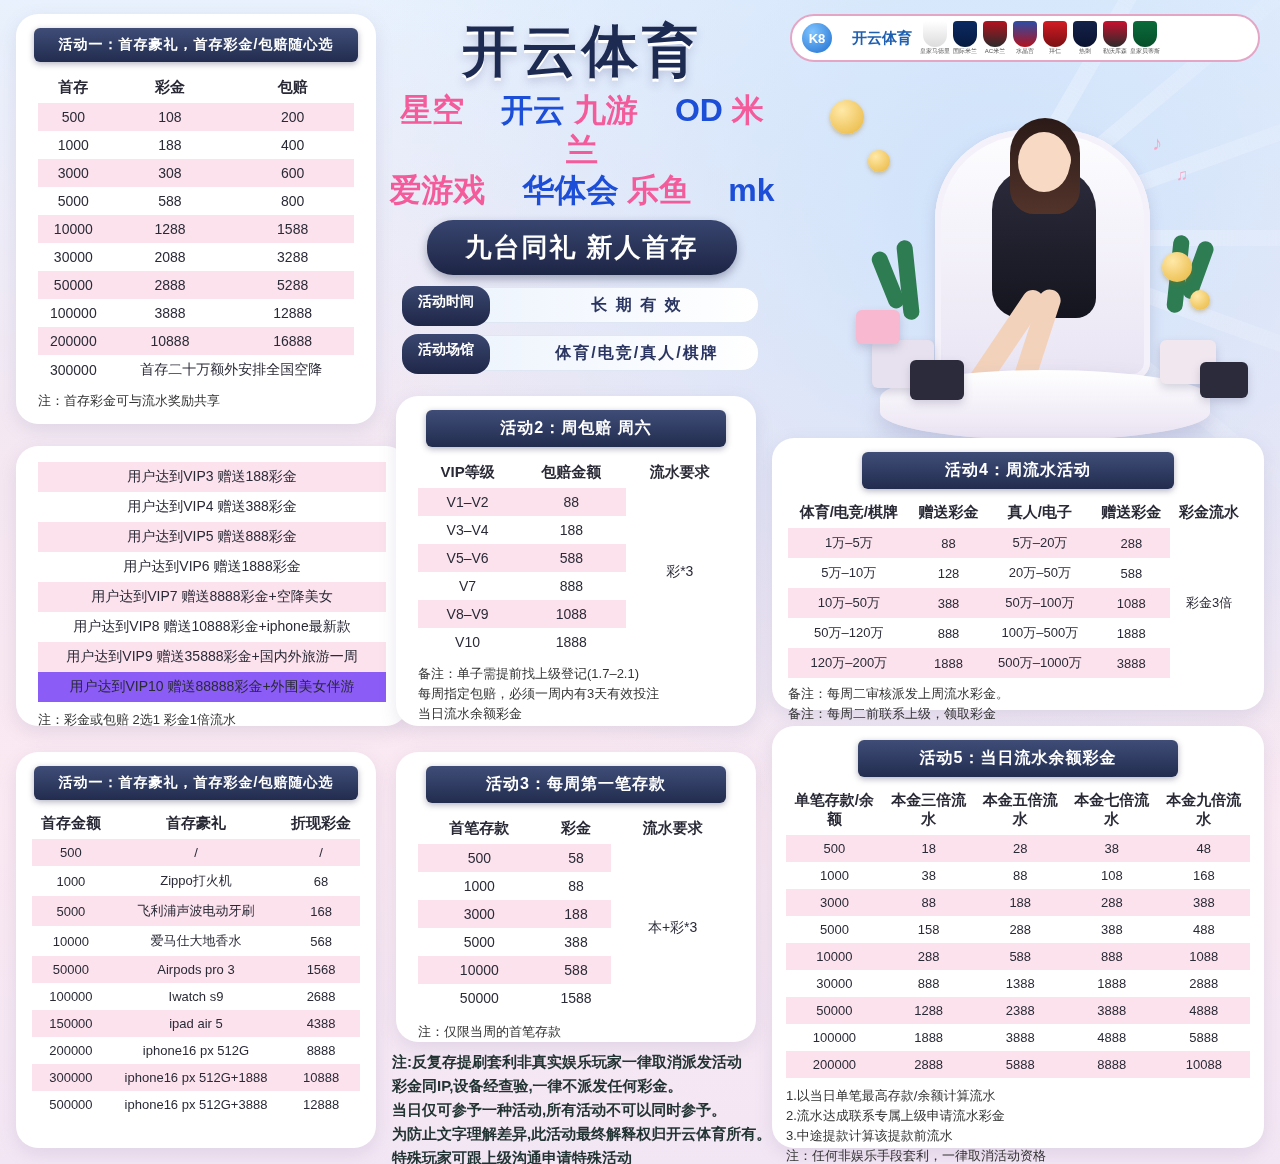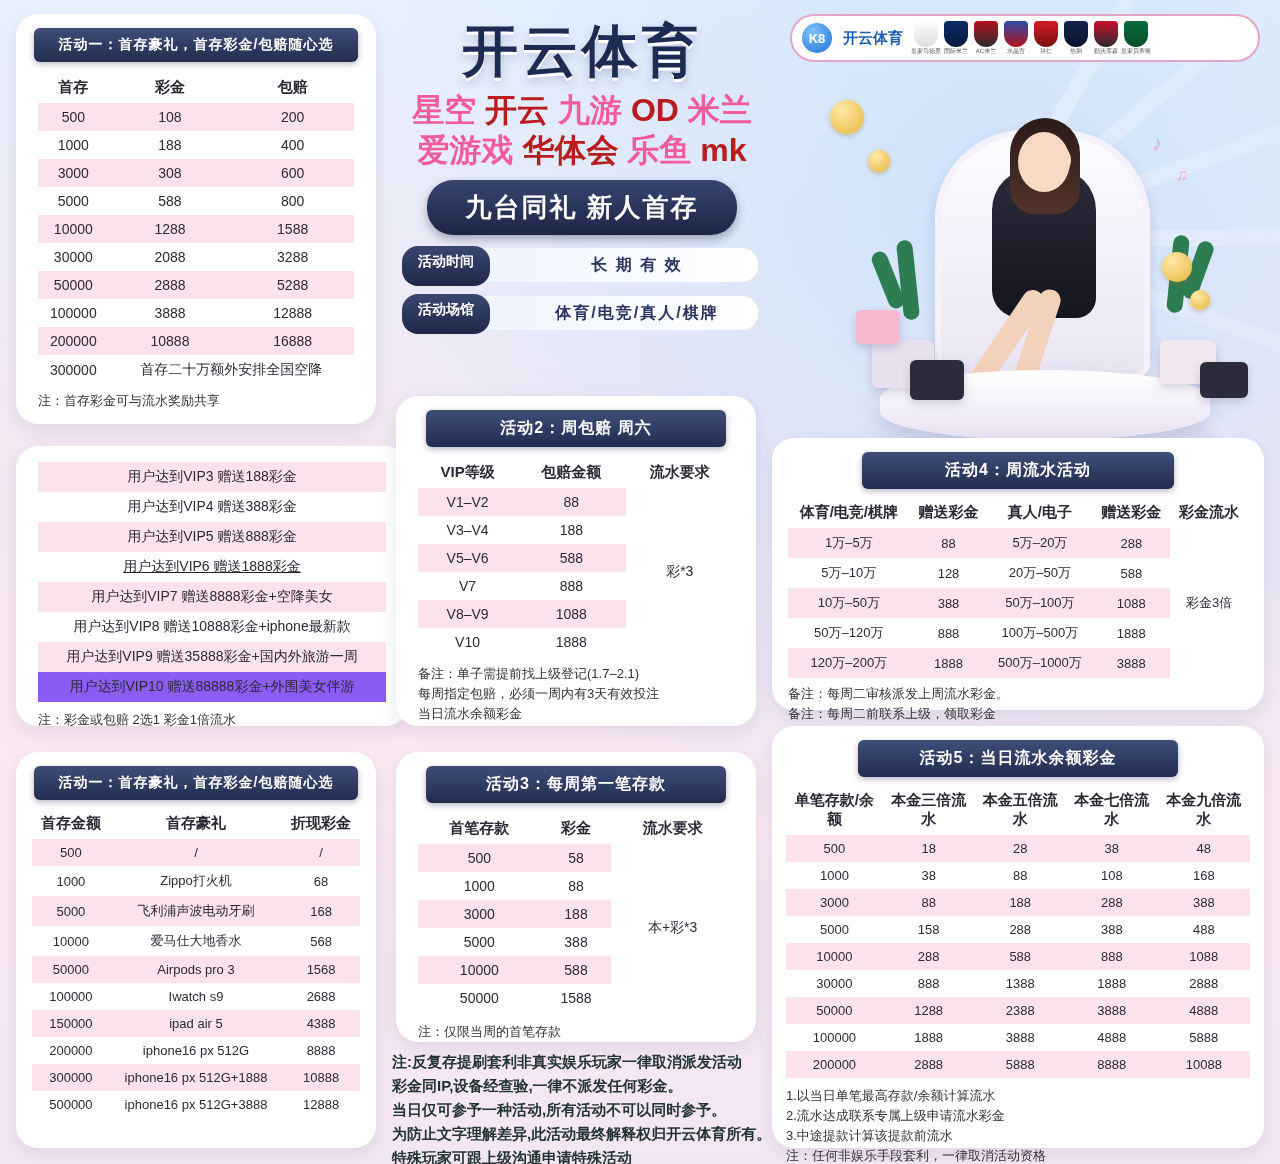--- a/index.html
+++ b/index.html
@@ -37,21 +37,21 @@
   th{font-weight:700;font-size:15px;}
   .zebra tr:nth-child(even) td{background:#fbe2ec;}
   .zebra tr:nth-child(odd) td{background:#ffffff;}
   .hdrline{border-bottom:1px solid #f0c6d8;}
   .note{font-size:13px;color:#333;line-height:1.55;}
 
   
   .hero-title{font-size:56px;font-weight:700;color:#1d2a52;text-align:center;letter-spacing:4px;
     text-shadow:0 3px 0 #fff,0 6px 10px rgba(60,60,120,.25);}
   .hero-brands{text-align:center;font-size:32px;font-weight:700;line-height:1.25;}
-  .hero-brands .b1{color:#f35b9b;} .hero-brands .b2{color:#b91c1c;}
+  .hero-brands .b1{color:#f35b9b;} .hero-brands .b2{color:#1d4ed8;margin-left:28px;}
   .hero-pill{
     margin:10px auto 0;width:310px;text-align:center;color:#fff;font-size:26px;font-weight:700;
     background:linear-gradient(180deg,#38456f,#1d2545);border-radius:26px;padding:10px 0;letter-spacing:2px;
     box-shadow:0 4px 10px rgba(30,35,70,.35);
   }
   .info-row{margin:12px auto 0;width:352px;height:34px;border-radius:17px;
     background:linear-gradient(90deg,#eaf2fd,#ffffff);border:1px solid #dfe7f5;position:relative;}
   .info-tag{position:absolute;left:-4px;top:-2px;height:40px;line-height:30px;padding:0 16px;color:#fff;
     font-size:14px;font-weight:700;border-radius:16px;background:linear-gradient(180deg,#3a4770,#1f2748);}
   .info-val{position:absolute;left:120px;right:10px;top:0;height:34px;line-height:34px;text-align:center;
@@ -94,21 +94,21 @@
   <span style="transform:rotate(-60deg)"></span>
   <span style="transform:rotate(-40deg)"></span>
   <span style="transform:rotate(-20deg)"></span>
   <span style="transform:rotate(0deg)"></span>
   <span style="transform:rotate(20deg)"></span>
   <span style="transform:rotate(40deg)"></span>
   <span style="transform:rotate(60deg)"></span>
 </div>
 
 <div class="logobar">
-  <div style="display:flex;align-items:center;gap:11px;">
+  <div style="display:flex;align-items:center;gap:20px;">
     <div style="width:30px;height:30px;border-radius:50%;background:radial-gradient(circle at 35% 30%,#7fc4ff,#1f6fd0);color:#fff;font-size:13px;font-weight:700;display:flex;align-items:center;justify-content:center;">K8</div>
     <span class="kname">开云体育</span>
   </div>
   <div style="display:flex;align-items:center;margin-left:8px;">
     <div style="text-align:center;">
         <div class="crest" style="background:linear-gradient(180deg,#fff,#dcdcdc)"></div>
         <div class="crestlab">皇家马德里</div>
       </div>
     <div style="text-align:center;">
         <div class="crest" style="background:linear-gradient(180deg,#0b2a63,#061a3f)"></div>
@@ -268,21 +268,21 @@
       <tbody>
           <tr style="background:#fbe2ec;">
             <td>用户达到VIP3 赠送188彩金</td>
           </tr>
       <tr style="background:#fff;">
             <td>用户达到VIP4 赠送388彩金</td>
           </tr>
       <tr style="background:#fbe2ec;">
             <td>用户达到VIP5 赠送888彩金</td>
           </tr>
-      <tr style="background:#fff;text-decoration:underline;">
+      <tr style="background:#fff;">
             <td>用户达到VIP6 赠送1888彩金</td>
           </tr>
       <tr style="background:#fbe2ec;margin-top:48px;">
             <td>用户达到VIP7 赠送8888彩金+空降美女</td>
           </tr>
       <tr style="background:#fff;">
             <td>用户达到VIP8 赠送10888彩金+iphone最新款</td>
           </tr>
       <tr style="background:#fbe2ec;">
             <td>用户达到VIP9 赠送35888彩金+国内外旅游一周</td>

